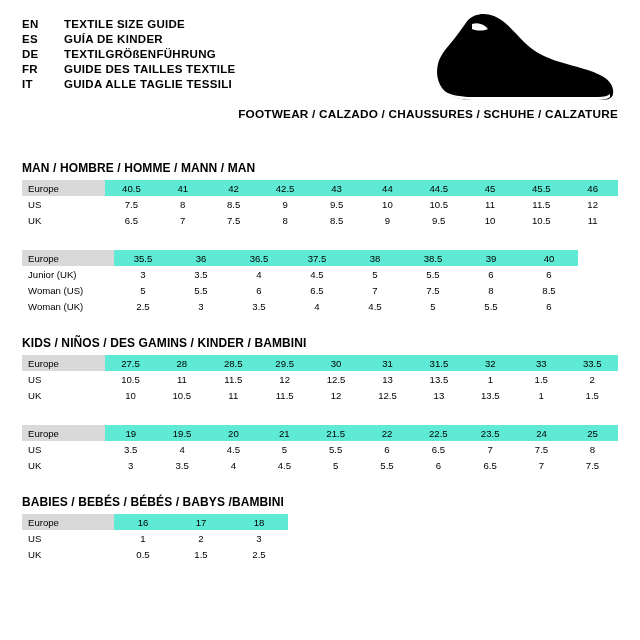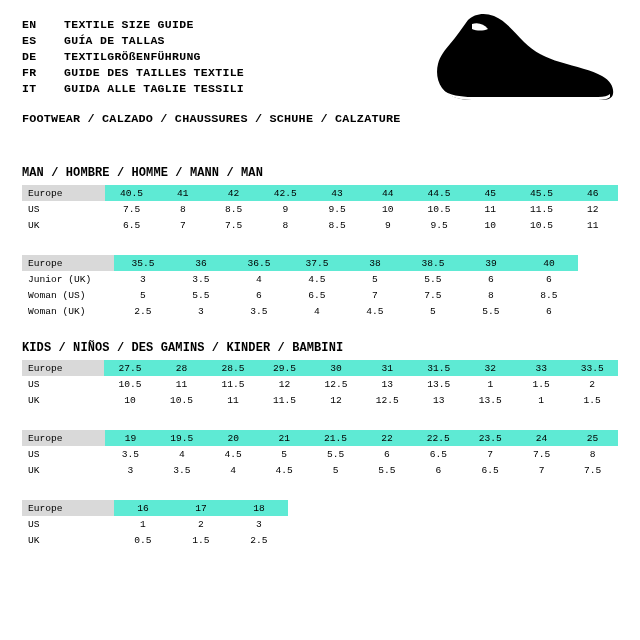--- a/index.html
+++ b/index.html
@@ -13,21 +13,20 @@
     font-family: "Liberation Sans", sans-serif;
     color: #000000;
     overflow: hidden;
   }
   .page {
     position: relative;
     width: 640px;
     height: 564px;
     box-sizing: border-box;
     padding: 16px 22px 0 22px;
-    font-family: Liberation Mono, monospace;
   }
 
   
   .header {
     position: relative;
   }
   .lang-table {
     border-collapse: collapse;
     font-size: 11.5px;
     font-weight: bold;
@@ -46,20 +45,21 @@
     top: -6px;
     right: 0px;
     width: 190px;
     height: 92px;
   }
   .footwear-title {
     margin-top: 16px;
     font-size: 11.8px;
     font-weight: bold;
     letter-spacing: 0.2px;
+    text-align: right;
   }
 
   
   .section {
     margin-top: 22px;
   }
   .section.first {
     margin-top: 40px;
   }
   .section-title {
@@ -97,21 +97,21 @@
 
   <div class="header">
     <table class="lang-table">
       <tbody id="lang-rows">
           <tr>
             <td class="lang-code">EN</td>
             <td>TEXTILE SIZE GUIDE</td>
           </tr>
           <tr>
             <td class="lang-code">ES</td>
-            <td>GUÍA DE TALLAS</td>
+            <td>GUÍA DE KINDER</td>
           </tr>
           <tr>
             <td class="lang-code">DE</td>
             <td>TEXTILGRÖßENFÜHRUNG</td>
           </tr>
           <tr>
             <td class="lang-code">FR</td>
             <td>GUIDE DES TAILLES TEXTILE</td>
           </tr>
           <tr>
@@ -362,20 +362,21 @@
               <td>5.5</td>
               <td>6</td>
               <td>6.5</td>
               <td>7</td>
               <td>7.5</td>
             </tr>
           </tbody>
         </table>
       </div>
       <div class="section">
+        <div class="section-title">BABIES / BEBÉS / BÉBÉS / BABYS /BAMBINI</div>
         <table class="size">
           <colgroup>
             <col style="width: 92px;">
             <col style="width: 58px;">
             <col style="width: 58px;">
             <col style="width: 58px;">
           </colgroup>
           <tbody>
             <tr class="shaded">
               <td class="rowlabel">Europe</td>

